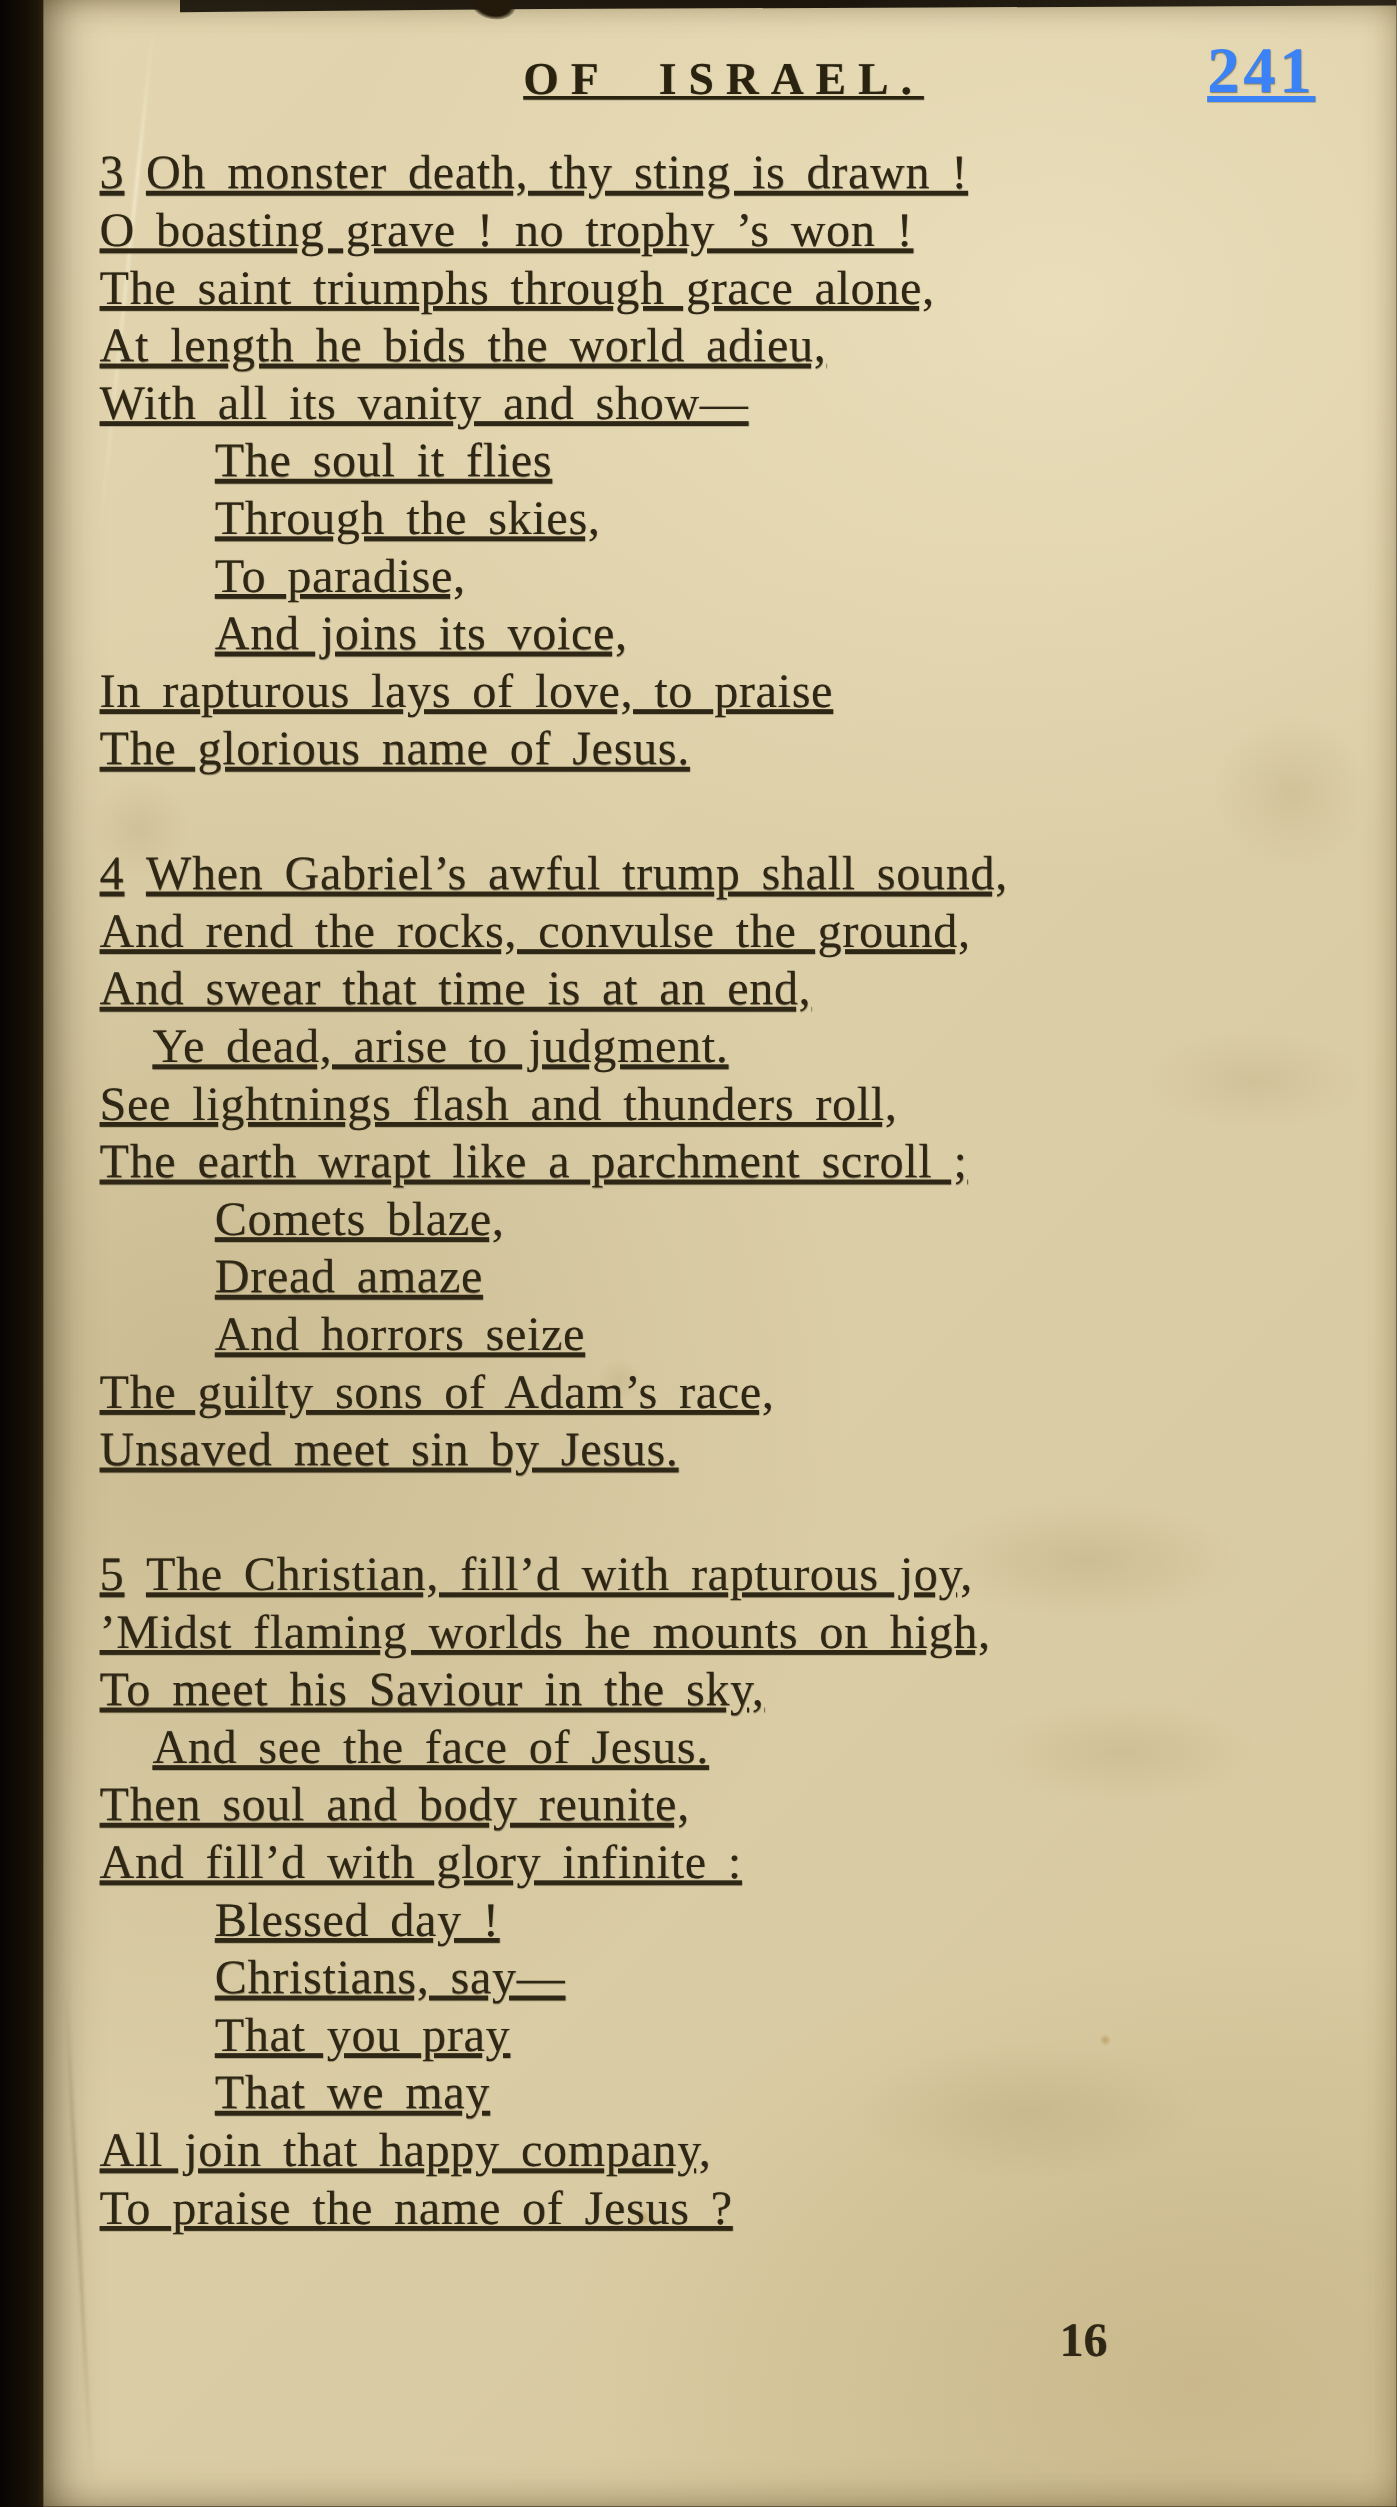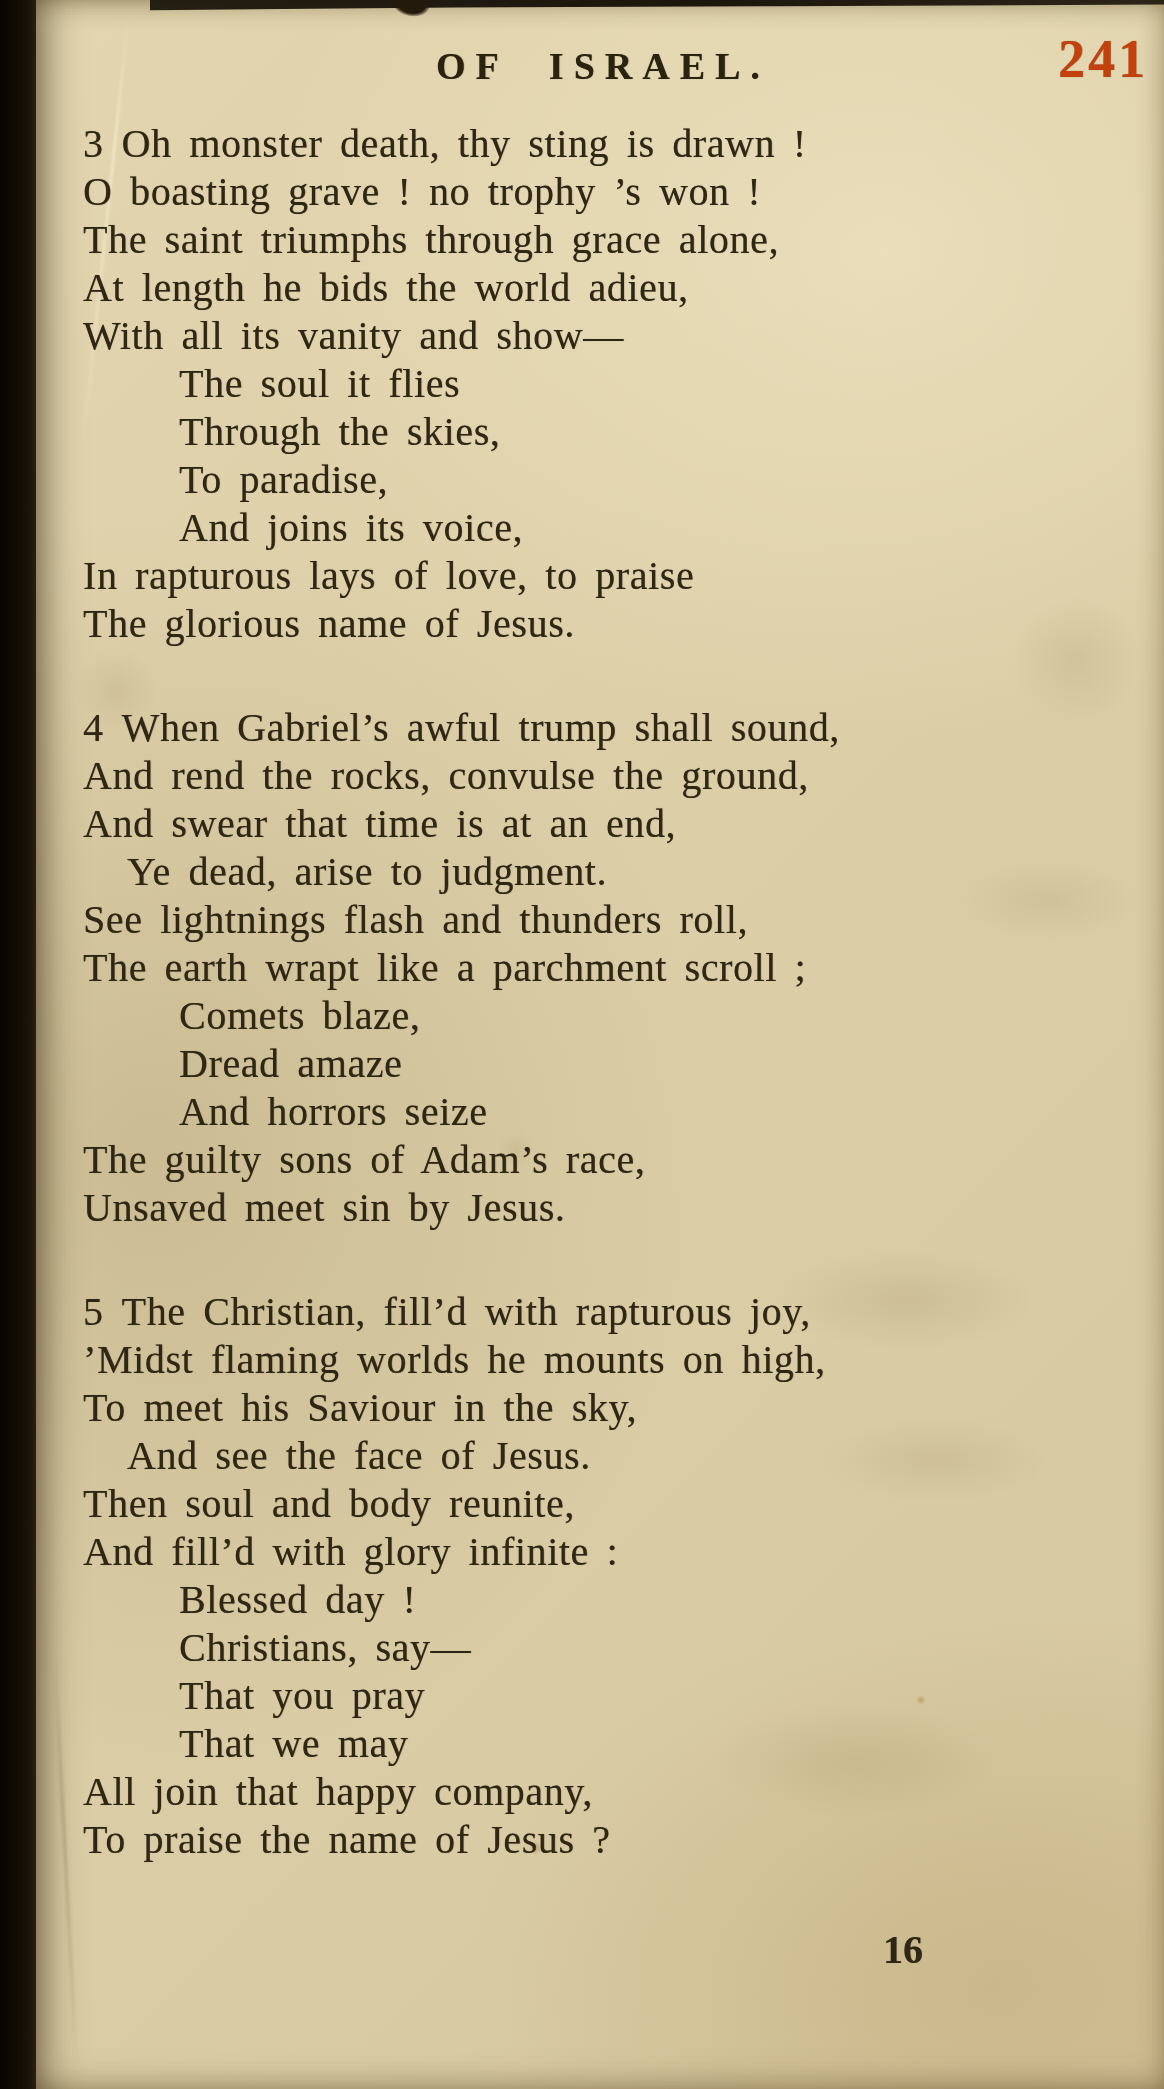--- a/index.html
+++ b/index.html
@@ -72,43 +72,44 @@
     filter: blur(1px);
   }
   .crease2 {
     position: absolute; left: 64px; top: 1650px;
     width: 3px; height: 420px;
     background: linear-gradient(180deg, rgba(60,45,18,0.0), rgba(60,45,18,0.22) 40%, rgba(60,45,18,0.10) 80%, rgba(60,45,18,0));
     transform: rotate(-3deg);
     filter: blur(1.5px);
   }
 
-  .ink { color: #2f2715; }
+  .ink { color: #2f2715; text-decoration: underline; }
 
   .running-head {
     position: absolute; left: 436px; top: 44px;
     font-size: 38px; font-weight: bold;
     letter-spacing: 10px; word-spacing: 22px;
     color: #2a2310;
     text-shadow: 0.4px 0.4px 0.8px rgba(40,32,16,0.5);
   }
   .page-number {
-    position: absolute; left: 1058px; top: 28px;
+    position: absolute; left: 1006px; top: 28px;
     font-size: 54px; font-weight: bold;
-    color: #c2410c;
+    color: #3b82f6;
     letter-spacing: 3px;
     text-shadow: 0.4px 0.4px 1px rgba(40,32,16,0.5);
   }
 
   .text-block {
     position: absolute; left: 83px; top: 120px; width: 960px;
     font-size: 40px; line-height: 48px;
     letter-spacing: 0.6px; word-spacing: 7px;
     color: #2f2715;
     text-shadow: 0.35px 0.35px 0.7px rgba(45,36,18,0.55);
+    text-decoration: underline;
   }
   .verse { margin-bottom: 56px; }
   .verse:last-child { margin-bottom: 0; }
   .line { white-space: nowrap; }
   .indent-0 { padding-left: 0; }
   .indent-1 { padding-left: 44px; }
   .indent-2 { padding-left: 96px; }
   .vnum { margin-right: 18px; }
 
   .signature-mark {

